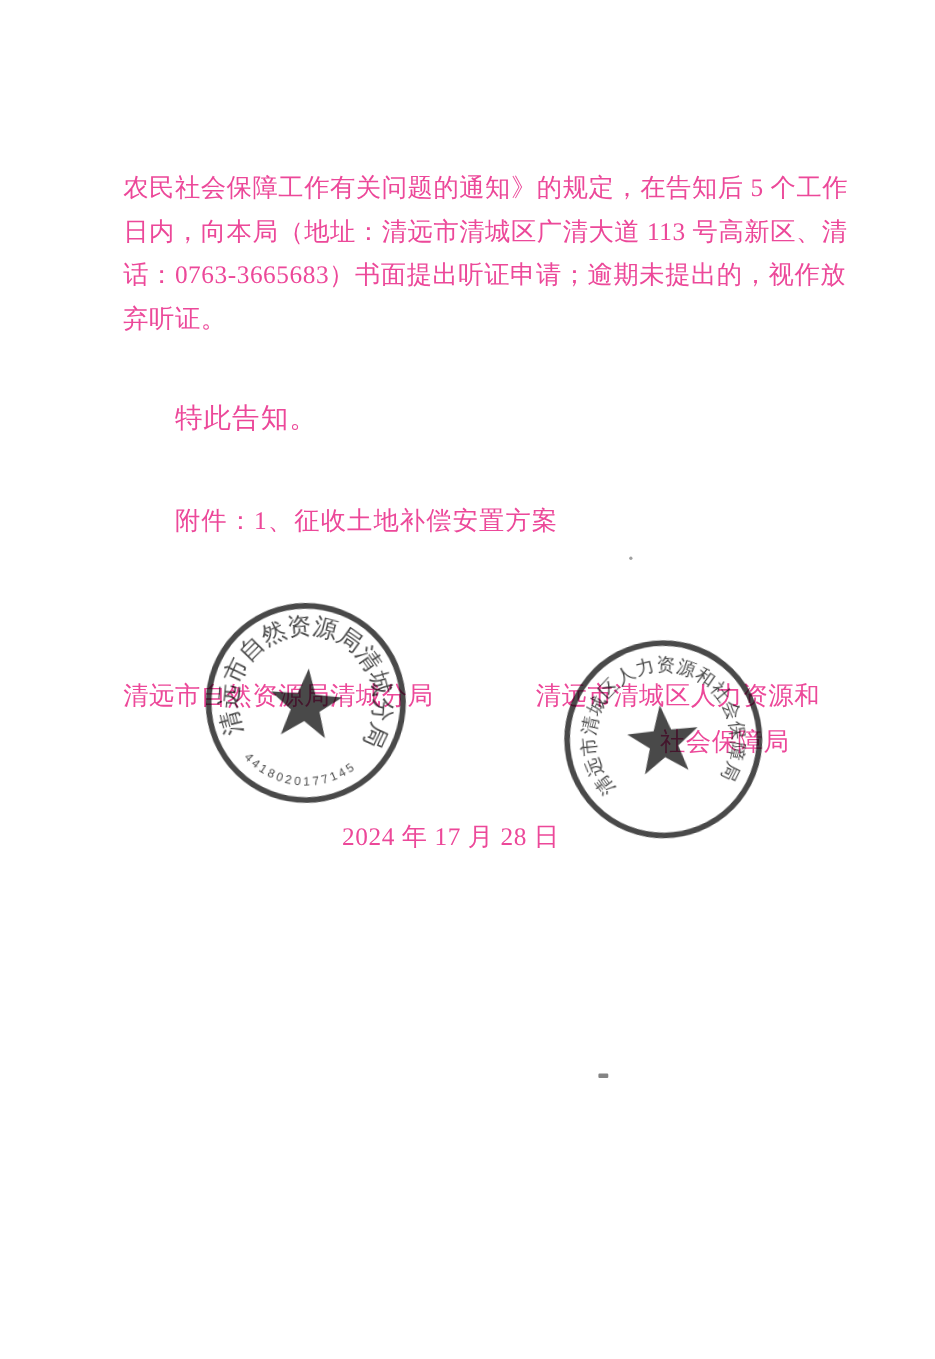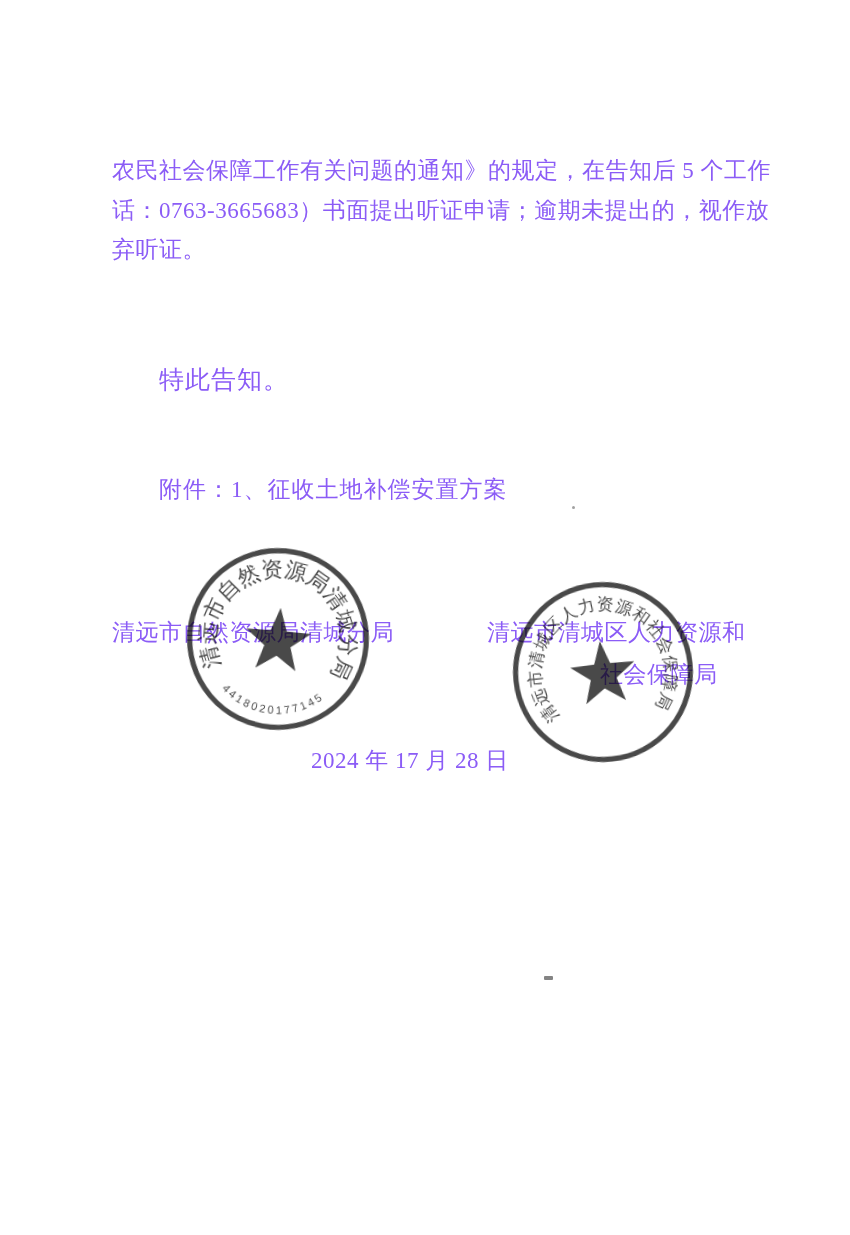--- a/index.html
+++ b/index.html
@@ -3,21 +3,21 @@
 <meta charset="utf-8">
 <style>
   html, body { margin: 0; padding: 0; background: #ffffff; }
   .page {
     position: relative;
     width: 850px;
     height: 1235px;
     background: #ffffff;
     overflow: hidden;
     font-family: "Liberation Serif", "DejaVu Serif", serif;
-    color: #8b5cf6;
+    color: #ec4899;
   }
 
   
   .body-text {
     position: absolute;
     left: 112px;
     top: 151px;
     width: 626px;
     font-size: 23px;
     line-height: 39.5px;
@@ -40,21 +40,21 @@
     top: 363px;
     font-size: 25px;
     letter-spacing: 1px;
     white-space: nowrap;
   }
 
   
   .attachment-1 {
     position: absolute;
     left: 159px;
-    top: 474px;
+    top: 458px;
     font-size: 23px;
     letter-spacing: 1px;
     white-space: nowrap;
   }
   .attachment-2 {
     position: absolute;
     left: 216px;
     top: 490px;
     font-size: 23px;
     letter-spacing: 1px;
@@ -124,20 +124,21 @@
     opacity: 0.8;
   }
 </style>
 </head>
 <body>
 
 <div class="page">
 
   <div class="body-text">
     <div class="body-line">农民社会保障工作有关问题的通知》的规定，在告知后 5 个工作</div>
+    <div class="body-line">日内，向本局（地址：清远市清城区广清大道 113 号高新区、清</div>
     <div class="body-line">话：0763-3665683）书面提出听证申请；逾期未提出的，视作放</div>
     <div class="body-line no-justify">弃听证。</div>
   </div>
 
   <div class="closing-line">特此告知。</div>
 
   <div class="attachment-1">附件：1、征收土地补偿安置方案</div>
 
   <div class="left-org">清远市自然资源局清城分局</div>
   <div class="right-org-1">清远市清城区人力资源和</div>

